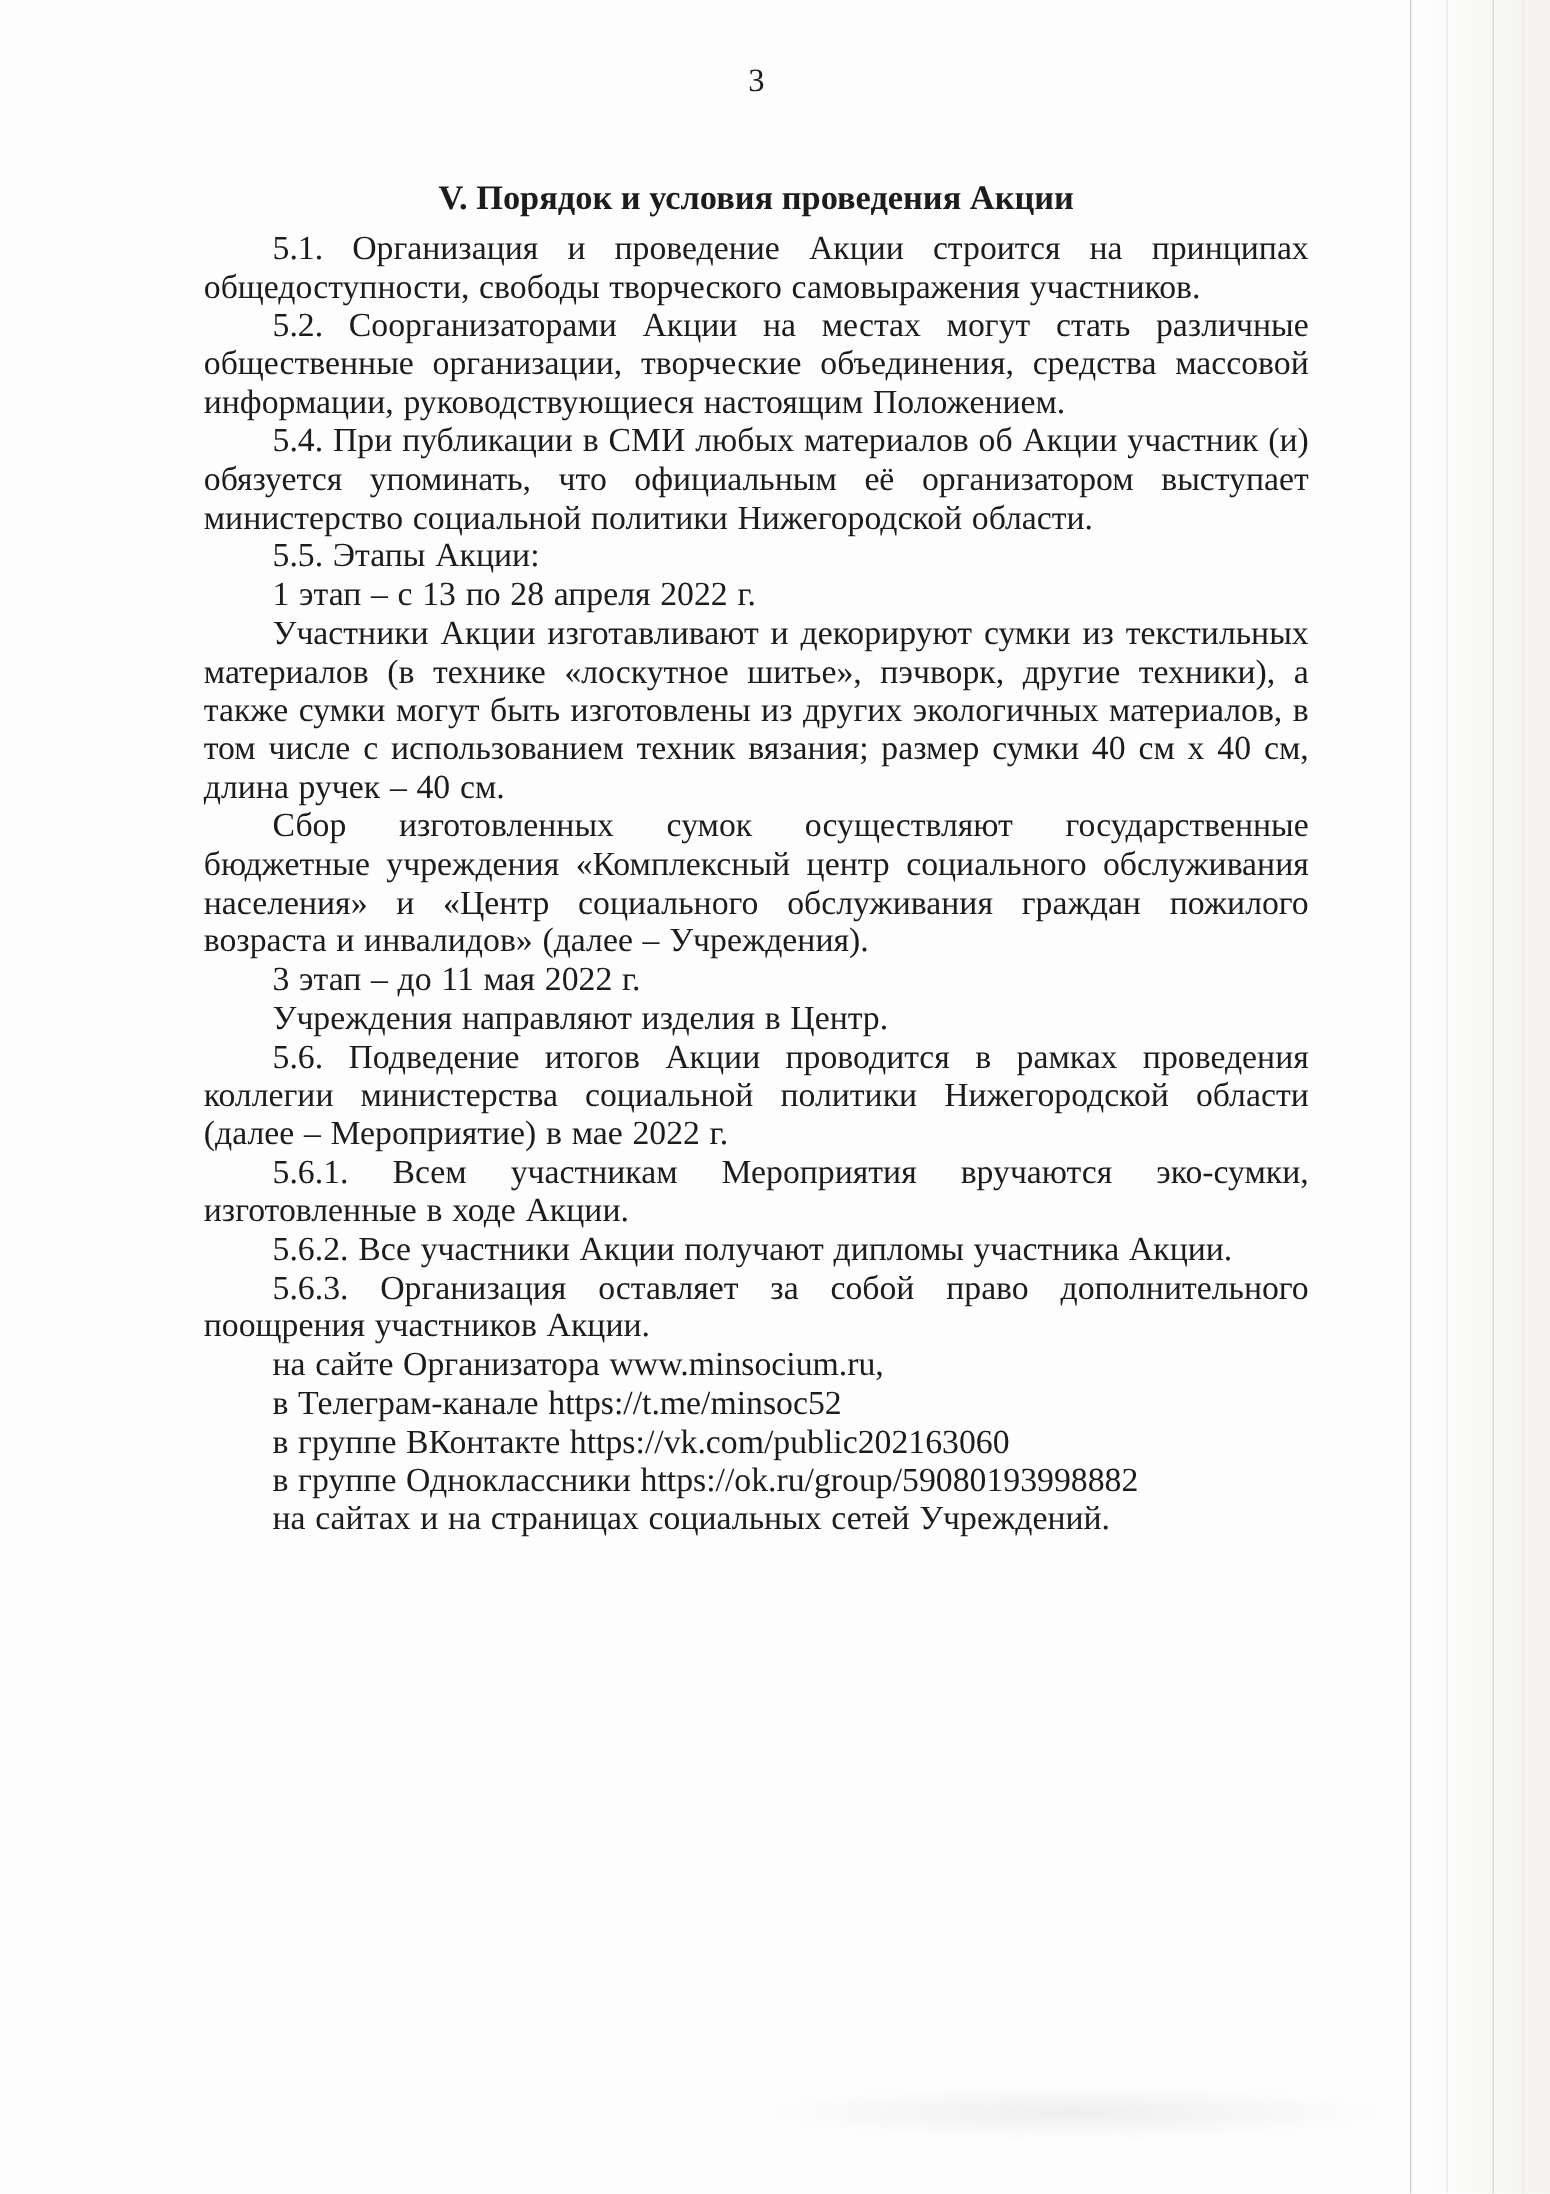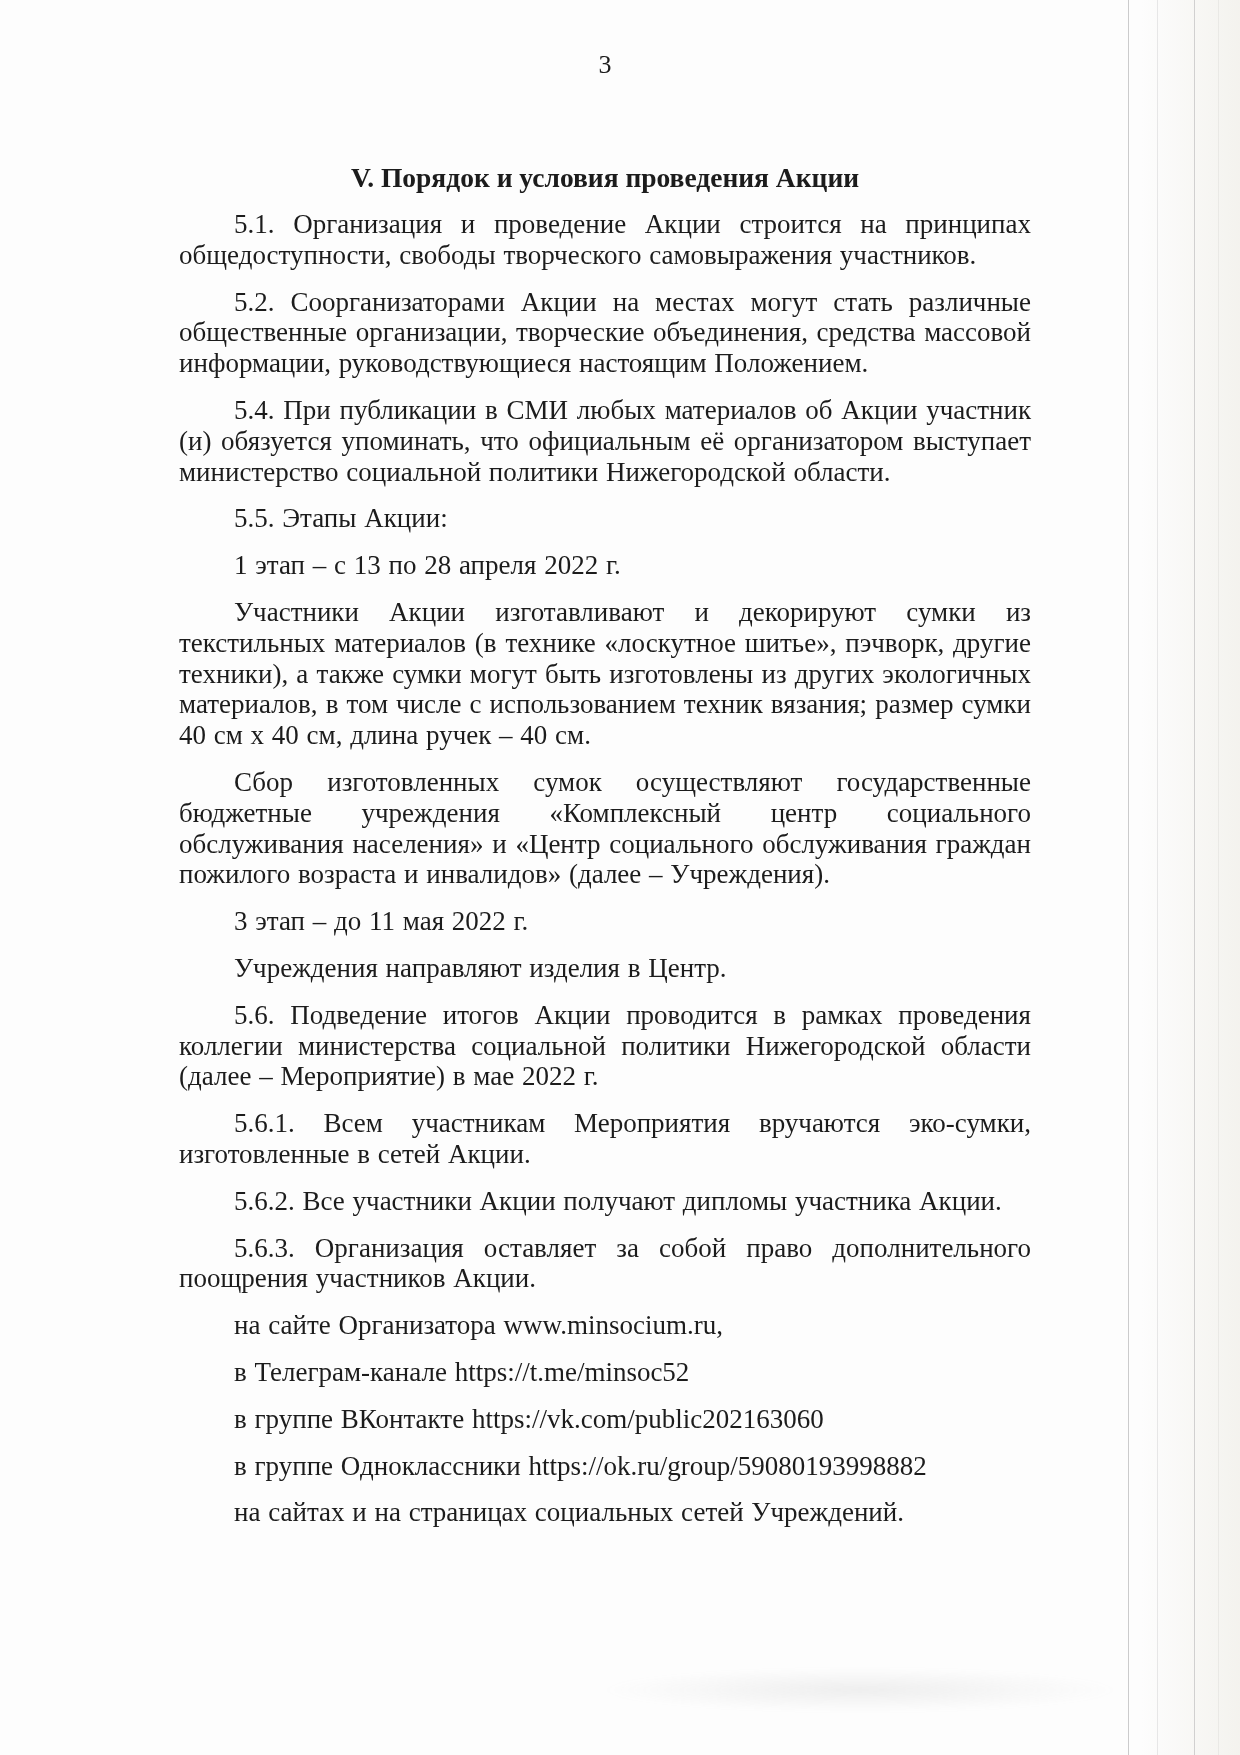--- a/index.html
+++ b/index.html
@@ -22,24 +22,24 @@
     left: 163px; top: 50px; width: 884px;
   }
   .page-number {
     text-align: center;
     font-size: 26px; line-height: 30px;
   }
   .doc-title {
     text-align: center;
     font-weight: bold;
     font-size: 27.5px; line-height: 31px;
-    margin: 82px 0 10px 0;
+    margin: 62px 0 10px 0;
   }
   .body-text p {
-    margin: 16px;
+    margin: 0;
     font-size: 27px;
     line-height: 30.8px;
     text-align: justify;
     text-indent: 55px;
     hyphens: none;
     word-spacing: 1px;
   }
   .doclink {
     text-underline-offset: 3px;
   }
@@ -67,21 +67,21 @@
         <p>5.1. Организация и проведение Акции строится на принципах общедоступности, свободы творческого самовыражения участников.</p>
         <p>5.2. Соорганизаторами Акции на местах могут стать различные общественные организации, творческие объединения, средства массовой информации, руководствующиеся настоящим Положением.</p>
         <p>5.4. При публикации в СМИ любых материалов об Акции участник (и) обязуется упоминать, что официальным её организатором выступает министерство социальной политики Нижегородской области.</p>
         <p>5.5. Этапы Акции:</p>
         <p>1 этап – с 13 по 28 апреля 2022 г.</p>
         <p>Участники Акции изготавливают и декорируют сумки из текстильных материалов (в технике «лоскутное шитье», пэчворк, другие техники), а также сумки могут быть изготовлены из других экологичных материалов, в том числе с использованием техник вязания; размер сумки 40 см х 40 см, длина ручек – 40 см.</p>
         <p>Сбор изготовленных сумок осуществляют государственные бюджетные учреждения «Комплексный центр социального обслуживания населения» и «Центр социального обслуживания граждан пожилого возраста и инвалидов» (далее – Учреждения).</p>
         <p>3 этап – до 11 мая 2022 г.</p>
         <p>Учреждения направляют изделия в Центр.</p>
         <p>5.6. Подведение итогов Акции проводится в рамках проведения коллегии министерства социальной политики Нижегородской области (далее – Мероприятие) в мае 2022 г.</p>
-        <p>5.6.1. Всем участникам Мероприятия вручаются эко-сумки, изготовленные в сетей Акции.</p>
+        <p>5.6.1. Всем участникам Мероприятия вручаются эко-сумки, изготовленные в ходе Акции.</p>
         <p>5.6.2. Все участники Акции получают дипломы участника Акции.</p>
         <p>5.6.3. Организация оставляет за собой право дополнительного поощрения участников Акции.</p>
         <p><span>на сайте Организатора </span><span class="doclink">www.minsocium.ru</span><span>,</span></p>
         <p><span>в Телеграм-канале </span><span class="doclink">https://t.me/minsoc52</span><span></span></p>
         <p><span>в группе ВКонтакте </span><span class="doclink">https://vk.com/public202163060</span><span></span></p>
         <p><span>в группе Одноклассники </span><span class="doclink">https://ok.ru/group/59080193998882</span><span></span></p>
         <p>на сайтах и на страницах социальных сетей Учреждений.</p>
       </div>
   </div>
 

